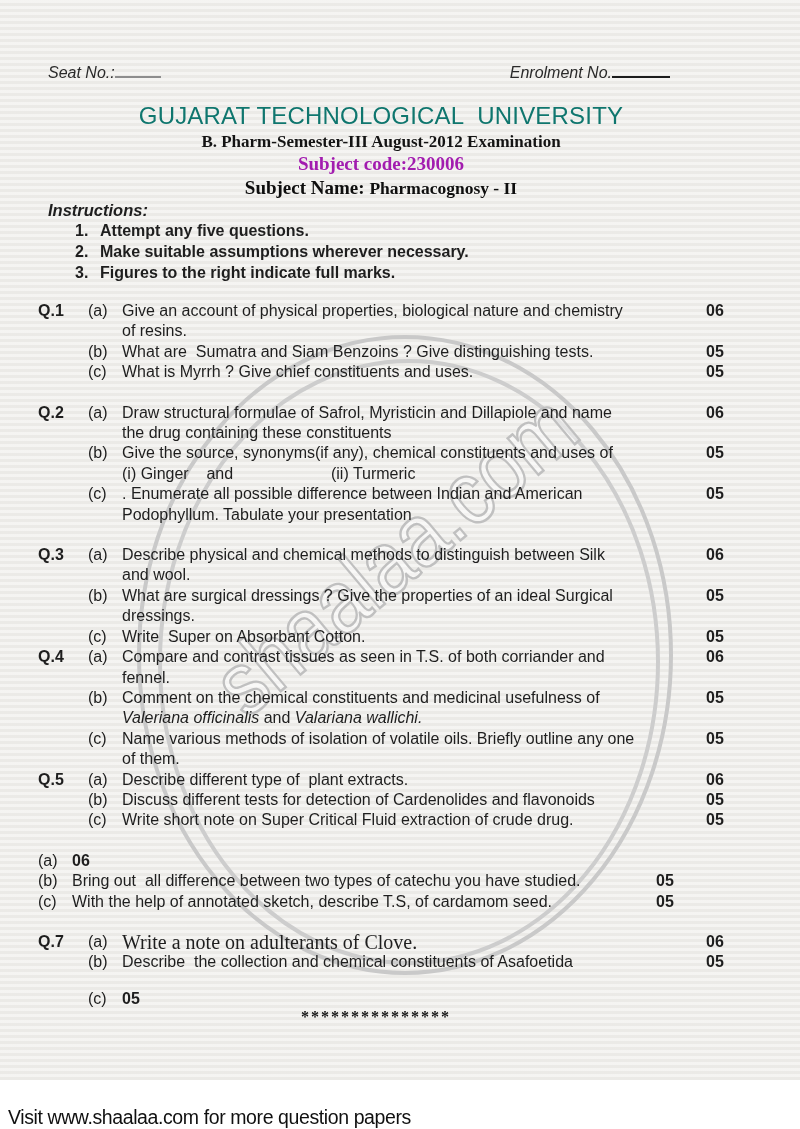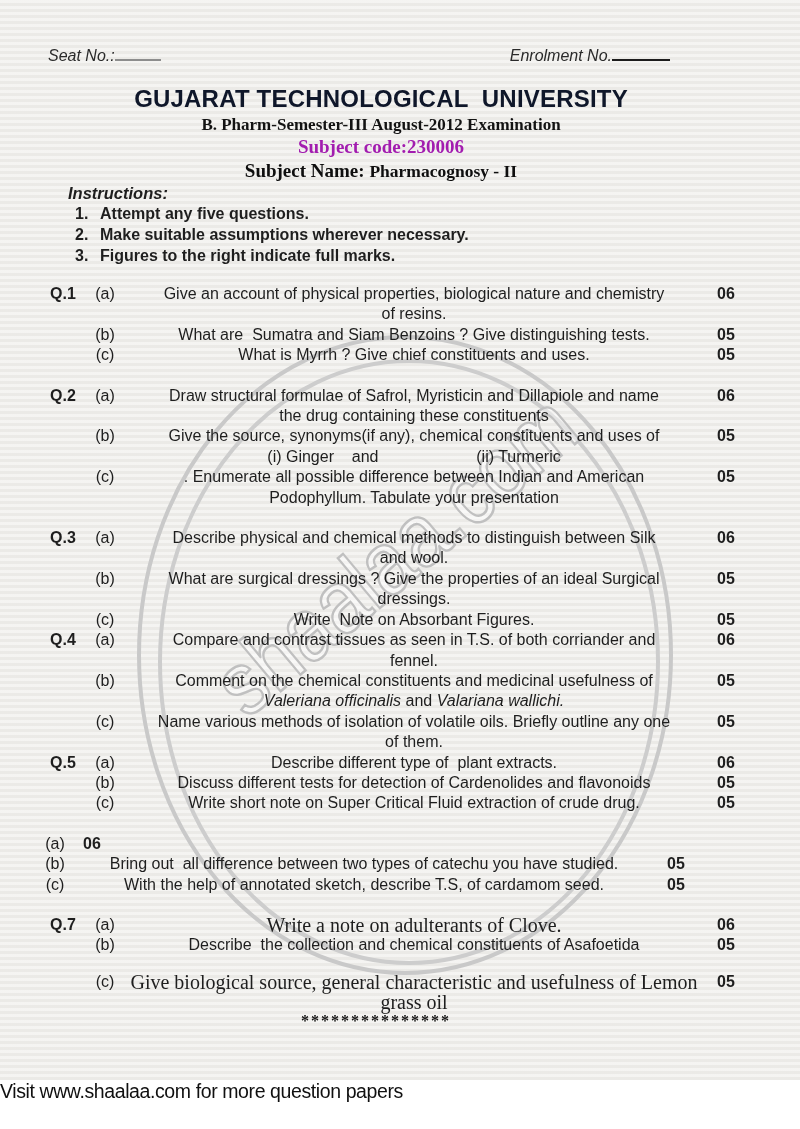--- a/index.html
+++ b/index.html
@@ -13,37 +13,37 @@
   
   body::before {
     content:""; position:absolute; inset:0; z-index:0; pointer-events:none;
     background:repeating-linear-gradient(180deg,
       rgba(255,255,255,0.30) 0 3px,
       rgba(170,168,162,0.07) 3px 6px);
   }
 
   .watermark { position:absolute; top:0; left:0; z-index:0; pointer-events:none; }
 
-  .content { position:relative; z-index:1; padding-top:45px; }
+  .content { position:relative; z-index:1; padding-top:62px; }
 
   
   .seat-row {
     display:flex; justify-content:space-between;
     margin:0 130px 0 48px;
     font-style:italic; font-size:16px; line-height:20px; color:#2a2a2a;
   }
   .blank { display:inline-block; height:14px; vertical-align:baseline; }
   .blank.seat { width:46px; border-bottom:2px solid #8d8d8d; }
   .blank.enrol { width:58px; border-bottom:2.5px solid #1c1c1c; }
 
   
   .hdr { width:762px; text-align:center; }
   .uni {
-    margin-top:20px; font-size:24px; font-weight:bold; line-height:26px;
-    letter-spacing:0.2px; color:#0f172a; white-space:pre-wrap;
+    margin-top:20px; font-size:24px; font-weight:normal; line-height:26px;
+    letter-spacing:0.2px; color:#0f766e; white-space:pre-wrap;
   }
   .exam-line {
     margin-top:3px; font-family:"Liberation Serif", serif; font-weight:bold;
     font-size:17px; line-height:20px; color:#131313;
   }
   .subj-code {
     margin-top:1px; font-family:"Liberation Serif", serif; font-weight:bold;
     font-size:19px; line-height:22px; color:#a21caf;
   }
   .subj-name {
@@ -55,49 +55,49 @@
   
   .meta {
     display:flex; justify-content:space-between;
     margin:17px 140px 0 48px;
     font-weight:bold; font-size:17px; line-height:20px; color:#161616;
   }
   .meta-right div { line-height:21px; white-space:pre-wrap; }
 
   
   .instructions { margin:0 0 0 48px; }
-  .ins-title { font-weight:bold; font-style:italic; font-size:16.5px; line-height:20px;margin-left:20px; }
+  .ins-title { font-weight:bold; font-style:italic; font-size:16.5px; line-height:20px; }
   .ins-item { display:flex; margin-left:27px; font-weight:bold; font-size:16px; line-height:21px; }
   .ins-num { width:25px; }
 
   
   .questions { margin:18px 0 0 38px; font-size:16px; }
-  .qblock { display:flex;text-align:center; }
+  .qblock { display:flex; }
   .qblock.gap { margin-top:20px; }
   .qnum { width:50px; font-weight:bold; line-height:20.4px; }
   .parts { width:674px; }
   .part { display:flex; align-items:flex-start; }
   .part.pgap { margin-top:16px; }
   .plabel { width:34px; line-height:20.4px; }
   .ptext { width:584px; line-height:20.4px; white-space:pre-wrap; }
   .ptext.serif { font-family:"Liberation Serif", serif; font-size:20px; }
   .ptext .it { font-style:italic; }
   .pmarks { width:40px; font-weight:bold; line-height:20.4px; }
 
   .stars {
     margin-left:84px; width:584px; text-align:center;
     font-family:"Liberation Serif", serif; font-weight:bold;
     font-size:16px; line-height:15px; letter-spacing:2px; color:#141414;
   }
 
   
   .footer {
     position:absolute; left:0; right:0; bottom:0; height:49px; z-index:2;
-    background:#ffffff; display:flex; align-items:flex-start;
-    box-sizing:border-box;
+    background:#ffffff; display:flex; align-items:flex-end;
+    padding-left:8px; box-sizing:border-box;
     font-size:19.5px; letter-spacing:-0.4px; color:#101010;
   }
 </style>
 </head>
 <body>
 
 <svg class="watermark" width="800" height="1129" viewBox="0 0 800 1129">
   <ellipse cx="405" cy="655" rx="266" ry="318" fill="none" stroke="#c9c9c9" stroke-width="4"></ellipse>
   <ellipse cx="409" cy="662" rx="249" ry="301" fill="none" stroke="#cdcdcd" stroke-width="4"></ellipse>
   <text transform="translate(400,560) rotate(-40)" text-anchor="middle" dominant-baseline="middle" font-size="90" font-family="Liberation Sans, sans-serif" textLength="440" lengthAdjust="spacingAndGlyphs" fill="#ffffff" fill-opacity="0.45" stroke="#c0c0c0" stroke-width="2.5">shaalaa.com</text>
@@ -193,21 +193,21 @@
             <div class="pmarks">06</div>
           </div>
           <div class="part">
             <div class="plabel">(b)</div>
             <div class="ptext">What are surgical dressings ? Give the properties of an ideal Surgical
 dressings.</div>
             <div class="pmarks">05</div>
           </div>
           <div class="part">
             <div class="plabel">(c)</div>
-            <div class="ptext">Write  Note on Absorbant Figures.</div>
+            <div class="ptext">Write  Super on Absorbant Cotton.</div>
             <div class="pmarks">05</div>
           </div>
         </div>
       </div>
       <div class="qblock">
         <div class="qnum">Q.4</div>
         <div class="parts">
           <div class="part">
             <div class="plabel">(a)</div>
             <div class="ptext">Compare and contrast tissues as seen in T.S. of both corriander and
@@ -274,21 +274,20 @@
             <div class="ptext serif">Write a note on adulterants of Clove.</div>
             <div class="pmarks">06</div>
           </div>
           <div class="part">
             <div class="plabel">(b)</div>
             <div class="ptext">Describe  the collection and chemical constituents of Asafoetida</div>
             <div class="pmarks">05</div>
           </div>
           <div class="part pgap">
             <div class="plabel">(c)</div>
-            <div class="ptext serif">Give biological source, general characteristic and usefulness of Lemon grass oil</div>
             <div class="pmarks">05</div>
           </div>
         </div>
       </div>
     </div>
 
   <div class="stars">***************</div>
 
 </div>
 

